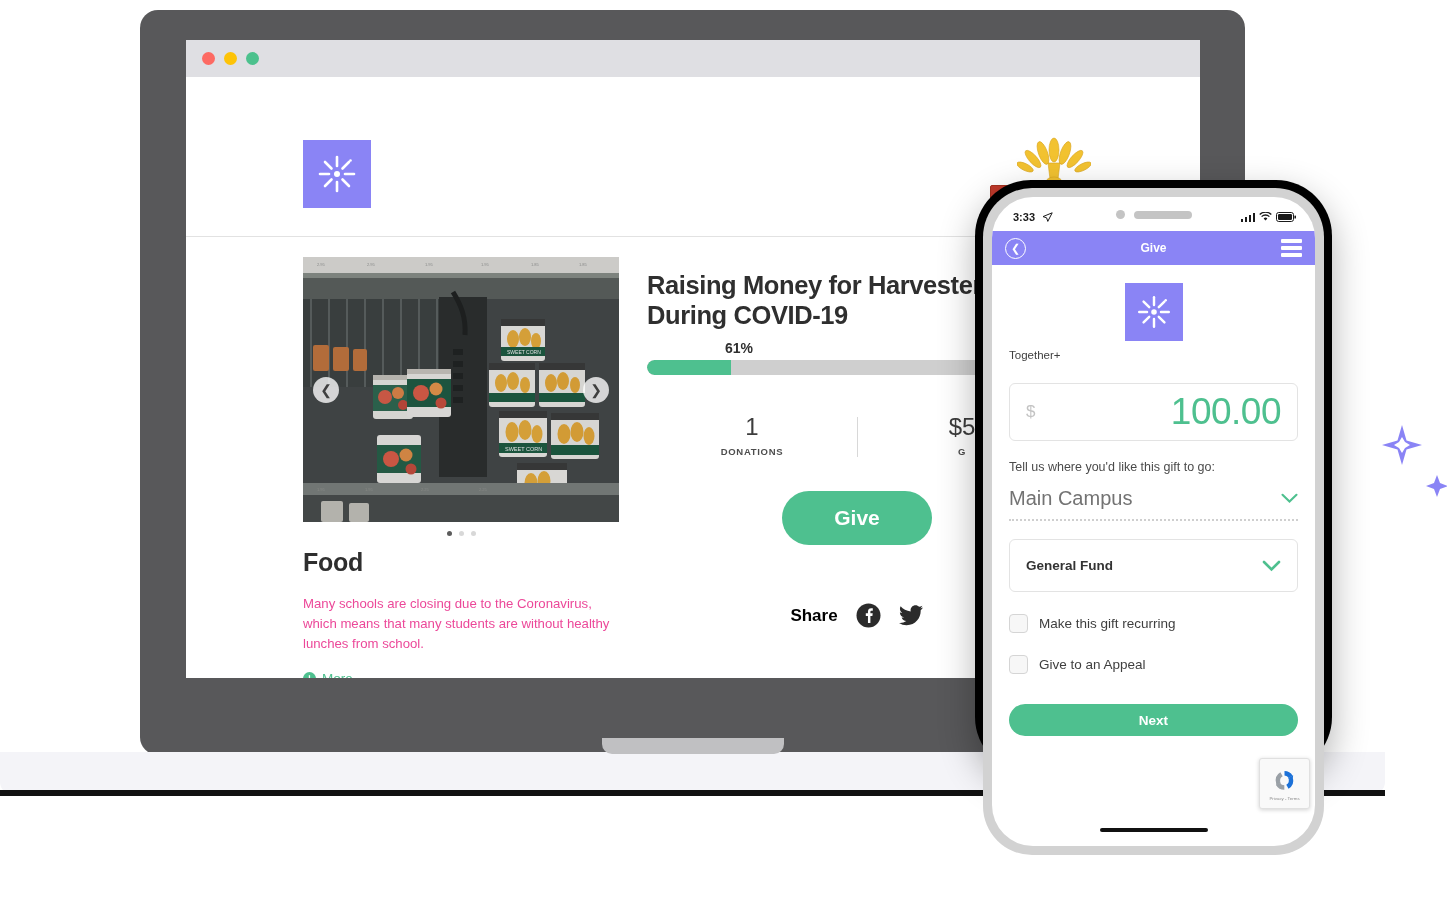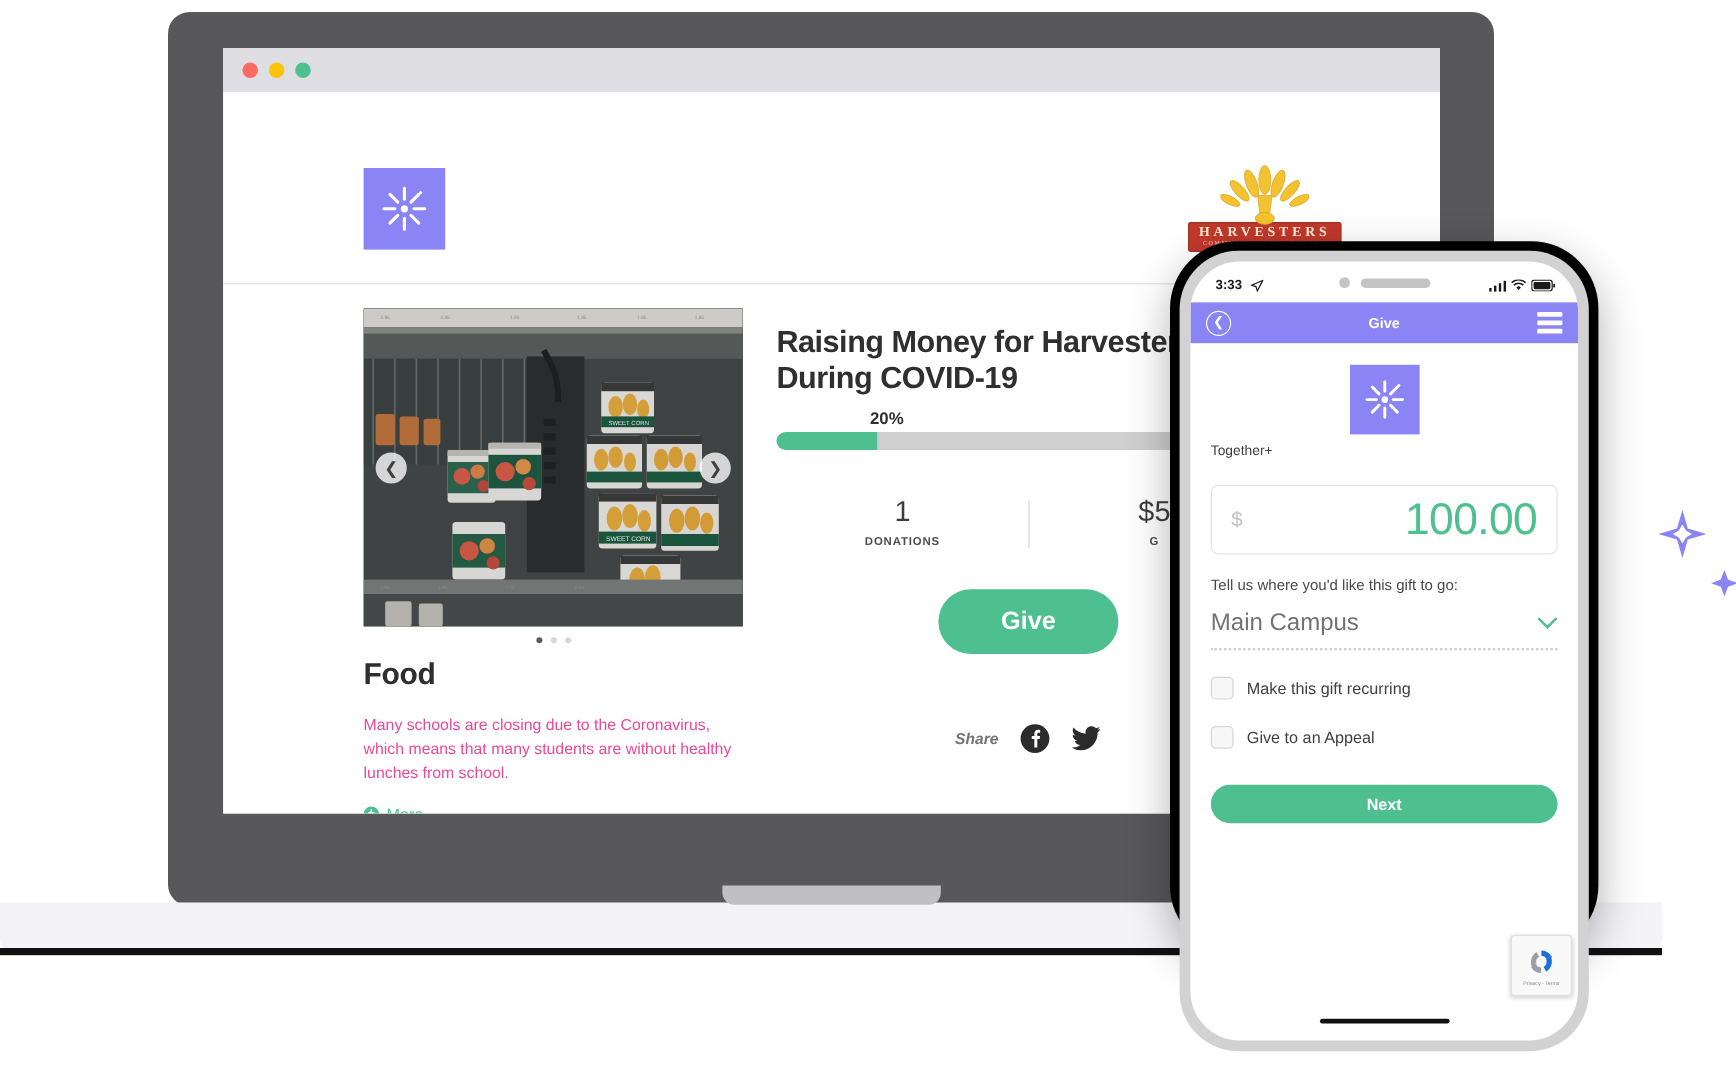--- a/index.html
+++ b/index.html
@@ -151,29 +151,28 @@
   .give-wrap { width: 420px; display: flex; justify-content: center; margin-top: 34px; }
   .give-btn {
     background: #4ec08f; color: #fff; border: none;
     font-size: 21px; font-weight: bold;
     padding: 15px 52px; border-radius: 30px;
   }
   .share-row {
     width: 420px; display: flex; justify-content: center;
     align-items: center; gap: 18px; margin-top: 58px;
   }
-  .share-lbl { font-size: 13px; font-weight: bold; color: #737373; font-style: italic; }
+  .share-lbl { font-size: 17px; font-weight: bold; color: #000000; }
 
   
   .phone {
     position: absolute; left: 975px; top: 180px;
     width: 357px; height: 593px;
     background: #000; border-radius: 56px;
     box-shadow: 0 14px 36px rgba(0,0,0,0.30);
-    margin-top: 21px;
   }
   .phone-inner {
     position: absolute; left: 8px; top: 8px;
     width: 341px; height: 667px;
     background: #d2d2d2; border-radius: 49px;
     padding: 9px;
   }
   .phone-screen {
     width: 323px; height: 649px; background: #fff;
     border-radius: 41px; overflow: hidden; position: relative;
@@ -501,21 +500,21 @@
           <div class="more-link">
             <span class="plus-ic">+</span>
             <span>More</span>
           </div>
         </div>
 
         <div class="right-col">
           <div class="camp-title">Raising Money for Harvesters Food Bank During COVID-19</div>
 
           <div class="pct-wrap">
-            <div class="pct-label">20%</div>
+            <div class="pct-label">61%</div>
             <div class="bar-track">
               <div class="bar-fill" style="width: 20%;"></div>
             </div>
           </div>
 
           <div class="stats">
             <div class="stat">
               <div class="stat-v">1</div>
               <div class="stat-l">DONATIONS</div>
             </div>
@@ -619,20 +618,26 @@
 
           <div class="tellus">Tell us where you'd like this gift to go:</div>
 
           <div class="campus-sel">
             <span class="campus-val">Main Campus</span>
             <svg width="17" height="11" viewBox="0 0 17 11" class="chev">
               <path d="M1.5 1.8 8.5 8.6 15.5 1.8" stroke="#4ec08f" stroke-width="2.1" fill="none" stroke-linecap="round"></path>
             </svg>
           </div>
 
+          <div class="fund-box">
+            <span class="fund-val">General Fund</span>
+            <svg width="19" height="12" viewBox="0 0 19 12">
+              <path d="M2 2 9.5 9.4 17 2" stroke="#4ec08f" stroke-width="2.6" fill="none" stroke-linecap="round"></path>
+            </svg>
+          </div>
 
           <div class="chk-row">
             <span class="chk"></span>
             <span class="chk-lbl">Make this gift recurring</span>
           </div>
           <div class="chk-row">
             <span class="chk"></span>
             <span class="chk-lbl">Give to an Appeal</span>
           </div>
 

